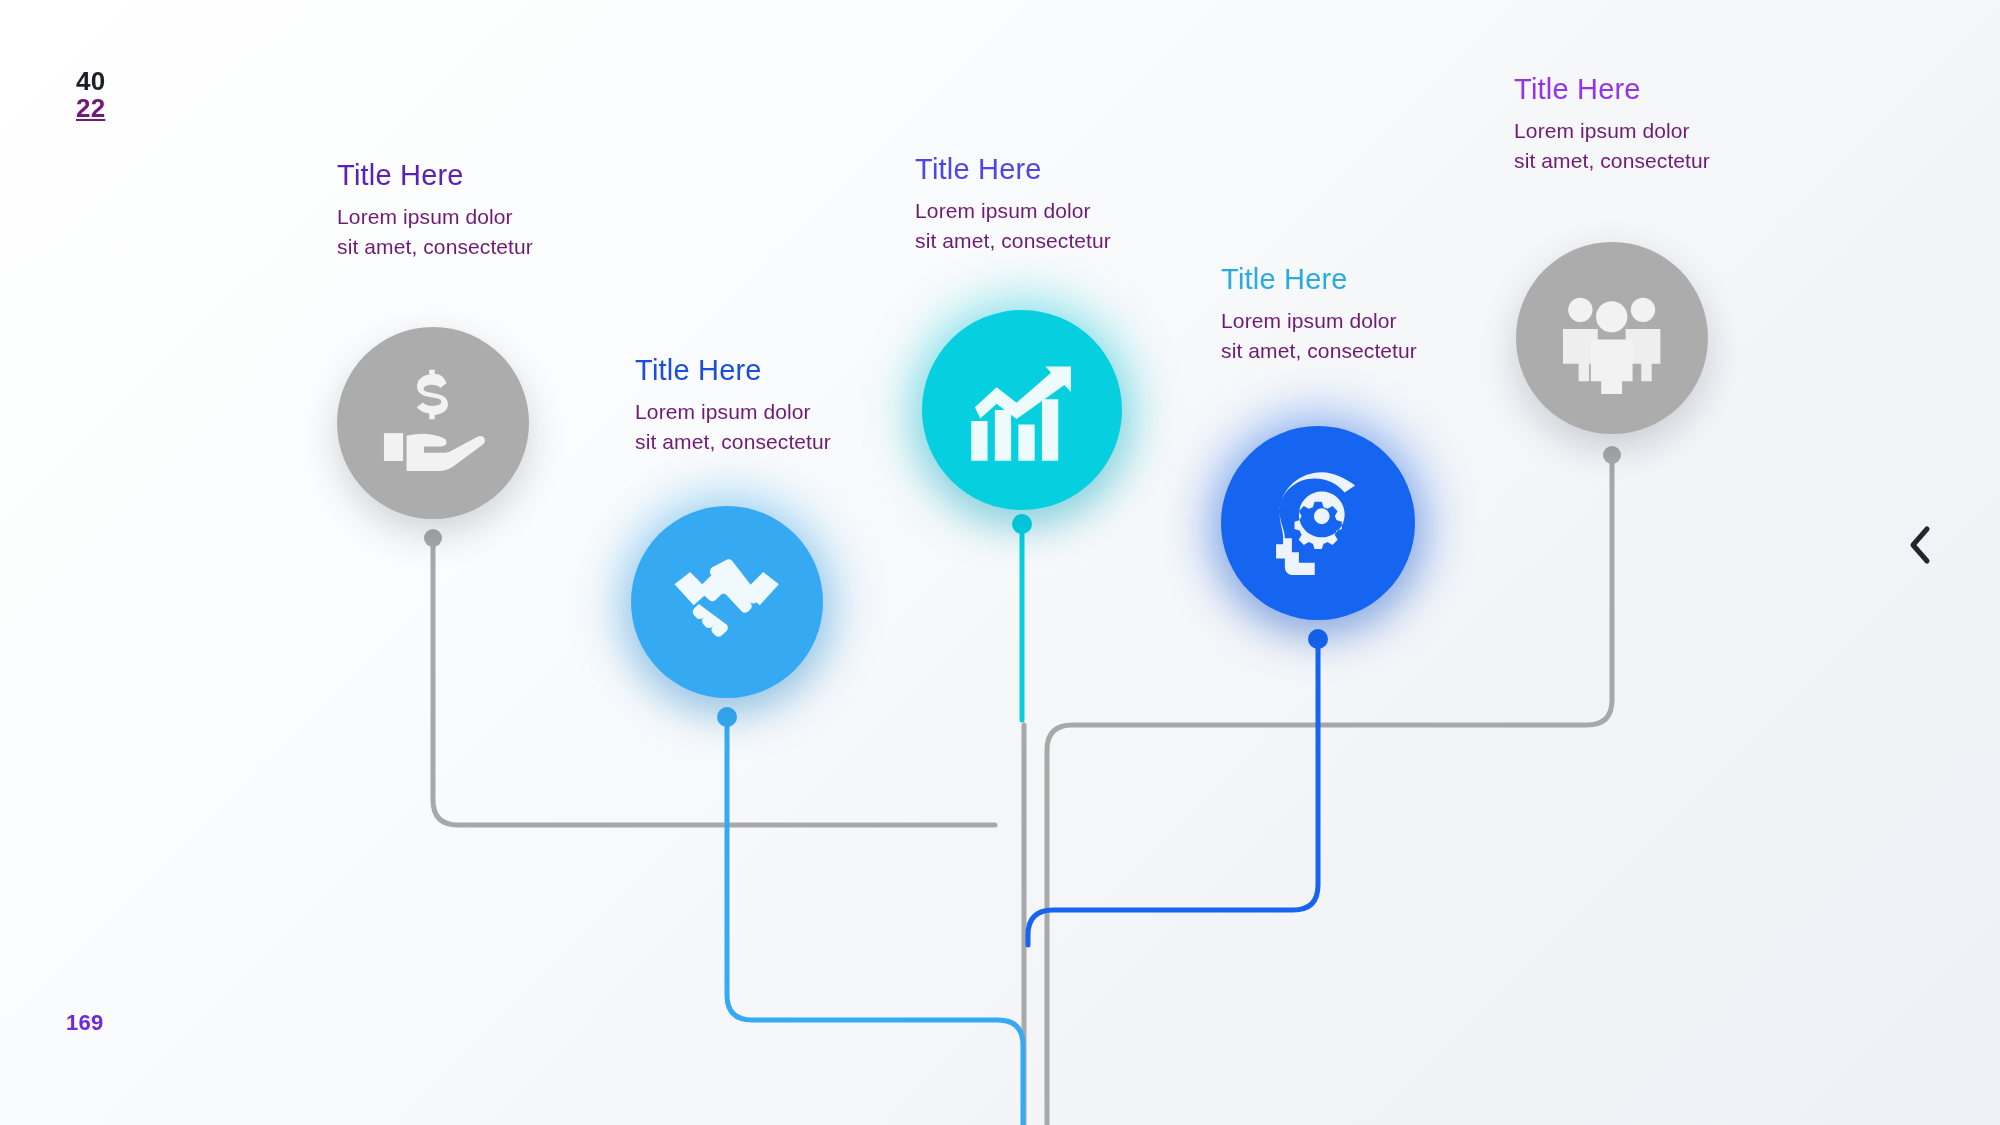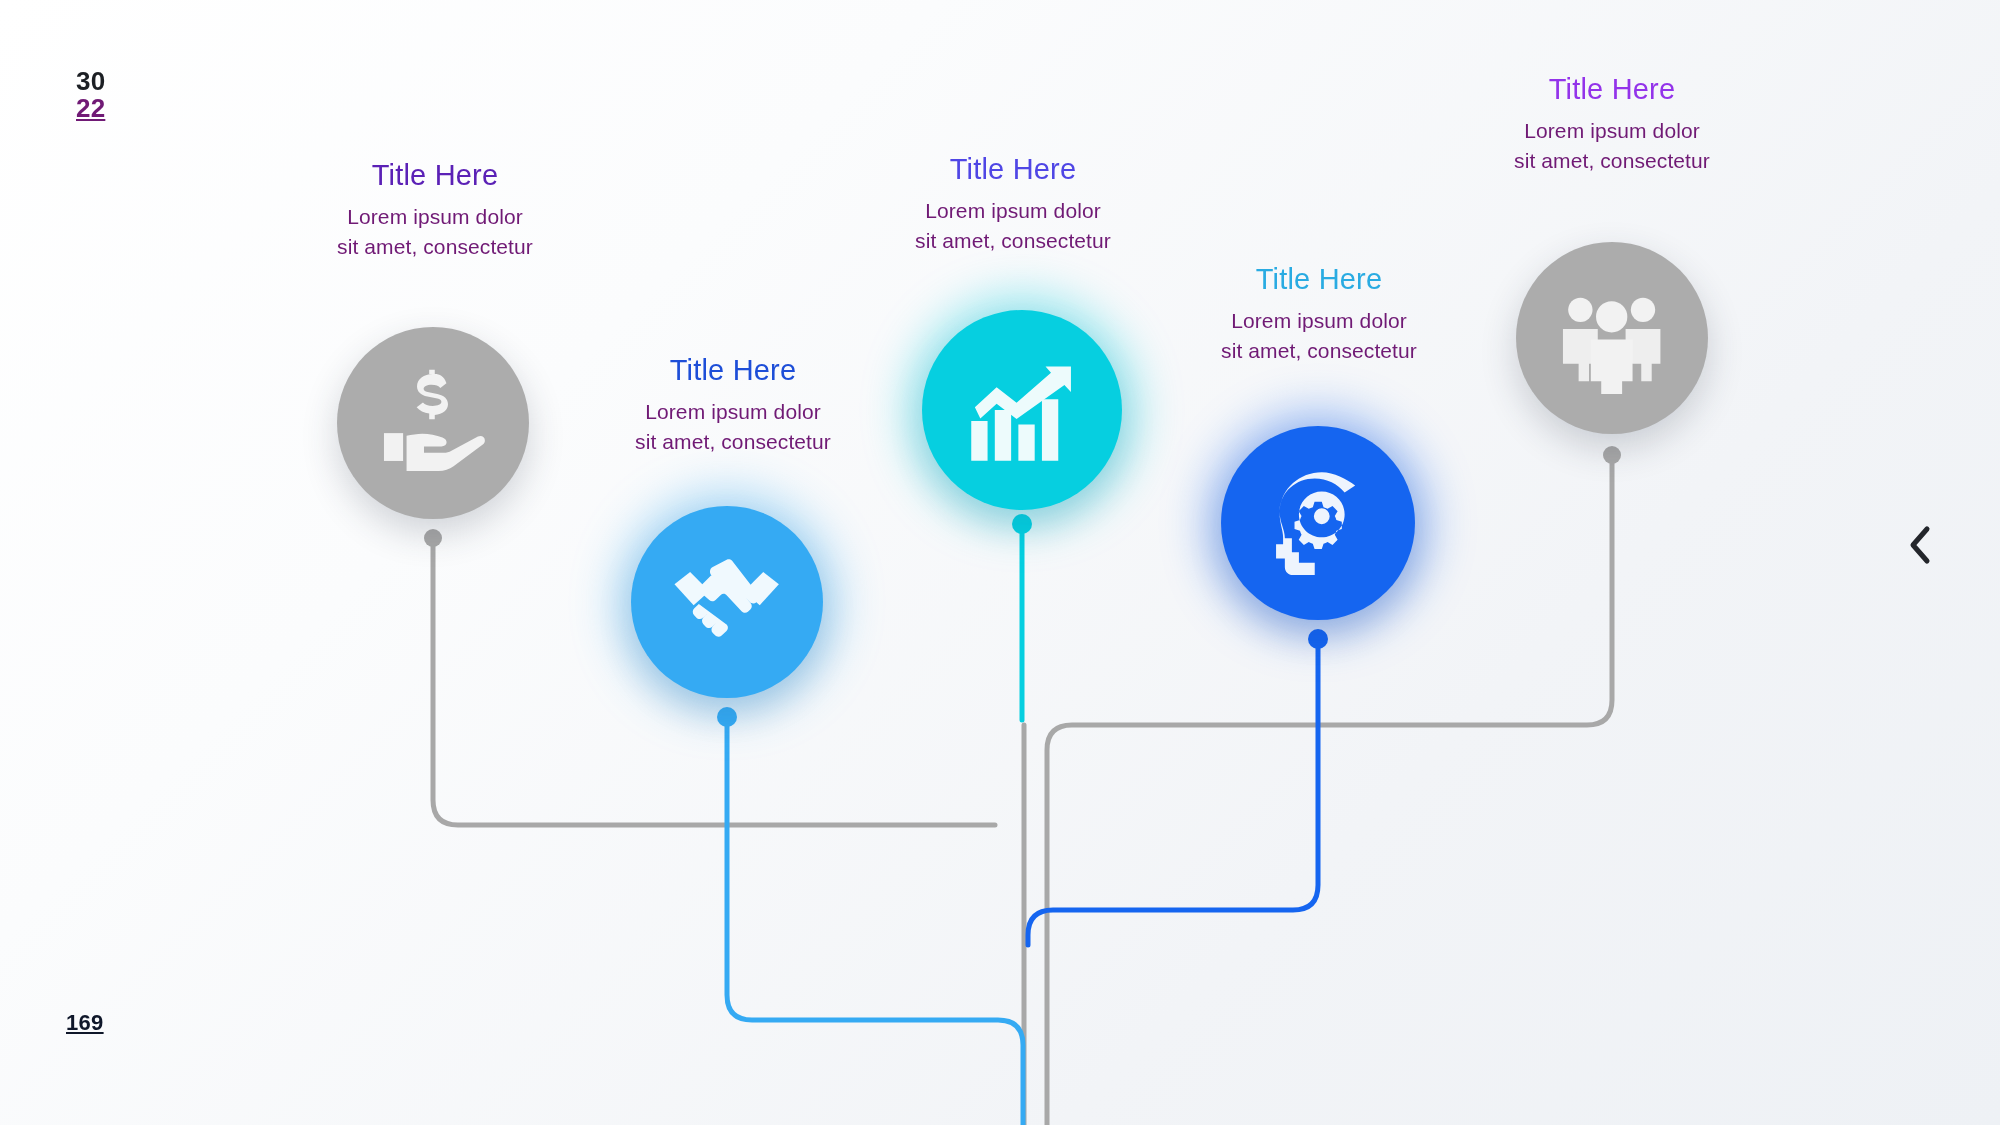--- a/index.html
+++ b/index.html
@@ -8,36 +8,36 @@
     font-family:"Liberation Sans", sans-serif;
     background:linear-gradient(135deg,#ffffff 0%,#fbfcfd 30%,#f2f4f7 70%,#eef1f5 100%);
     position:relative;
   }
   #stage{position:absolute;inset:0;}
 
   
   .year{position:absolute;left:76px;top:68px;font-size:26px;font-weight:700;line-height:1.02;letter-spacing:.2px;}
   .year .y1{color:#1c1f24;display:block;}
   .year .y2{color:#701a75;display:block;text-decoration:underline;}
-  .pagenum{position:absolute;left:66px;top:1010px;font-size:22px;font-weight:700;color:#0f172a;letter-spacing:.3px;text-decoration:underline;}
+  .pagenum{position:absolute;left:66px;top:1010px;font-size:22px;font-weight:700;color:#6d28d9;letter-spacing:.3px;}
   .navchev{position:absolute;left:1920px;top:545px;width:40px;height:40px;transform:translate(-50%,-50%);
            display:flex;align-items:center;justify-content:center;cursor:pointer;}
 
   
   #wires{position:absolute;left:0;top:0;width:2000px;height:1125px;pointer-events:none;}
 
   
   .node{position:absolute;border-radius:50%;display:flex;align-items:center;justify-content:center;
         transform:translate(-50%,-50%);}
   .node .glyph{width:58%;height:58%;display:block;}
   .node svg{width:100%;height:100%;fill:#ffffff;opacity:.93;}
   .node.gray svg{fill:#fafafa;opacity:.9;}
 
   
-  .block{position:absolute;text-align:center;transform:translateX(-50%);}
+  .block{position:absolute;text-align:left;transform:translateX(-50%);}
   .block .ttl{font-size:29px;font-weight:400;line-height:1.18;margin:0 0 10px 0;letter-spacing:.2px;}
   .block .desc{font-size:21px;color:#701a75;line-height:1.42;margin:0;font-weight:400;letter-spacing:.1px;}
 </style>
 </head>
 <body>
 
 <div id="stage">
 
   <svg id="wires" viewBox="0 0 2000 1125">
     <defs>
@@ -145,21 +145,21 @@
     <p class="desc">sit amet, consectetur</p>
   </div>
 
   <div class="block" id="t5" style="left: 1612px; top: 72px;">
     <p class="ttl" style="color: rgb(147, 51, 234);">Title Here</p>
     <p class="desc">Lorem ipsum dolor</p>
     <p class="desc">sit amet, consectetur</p>
   </div>
 
   <div class="year">
-    <span class="y1">30</span>
+    <span class="y1">40</span>
     <span class="y2">22</span>
   </div>
 
   <div class="pagenum">169</div>
 
   <div class="navchev">
     <svg width="26" height="40" viewBox="0 0 26 40">
       <path d="M20 4 L6 20 L20 36" fill="none" stroke="#23262b" stroke-width="5" stroke-linecap="round" stroke-linejoin="round"></path>
     </svg>
   </div>

